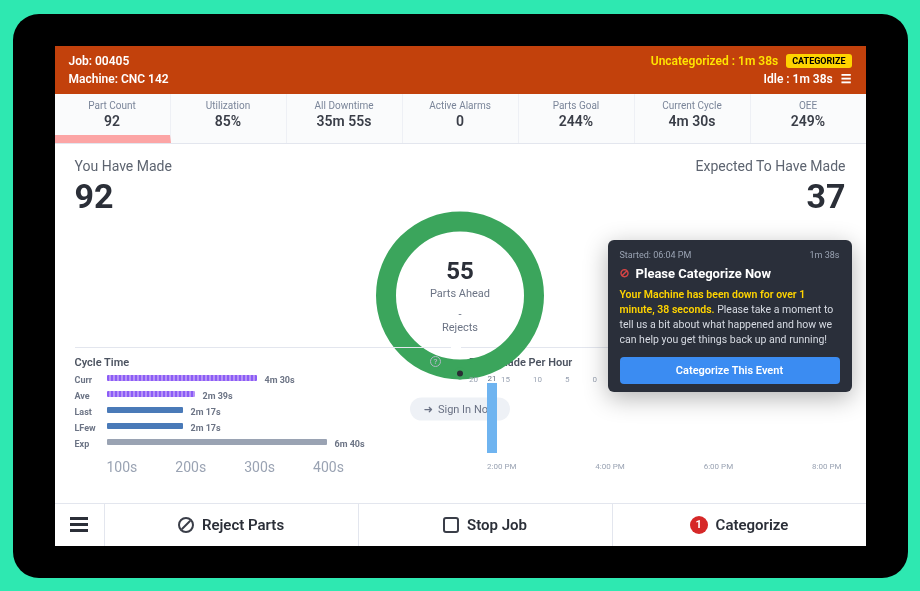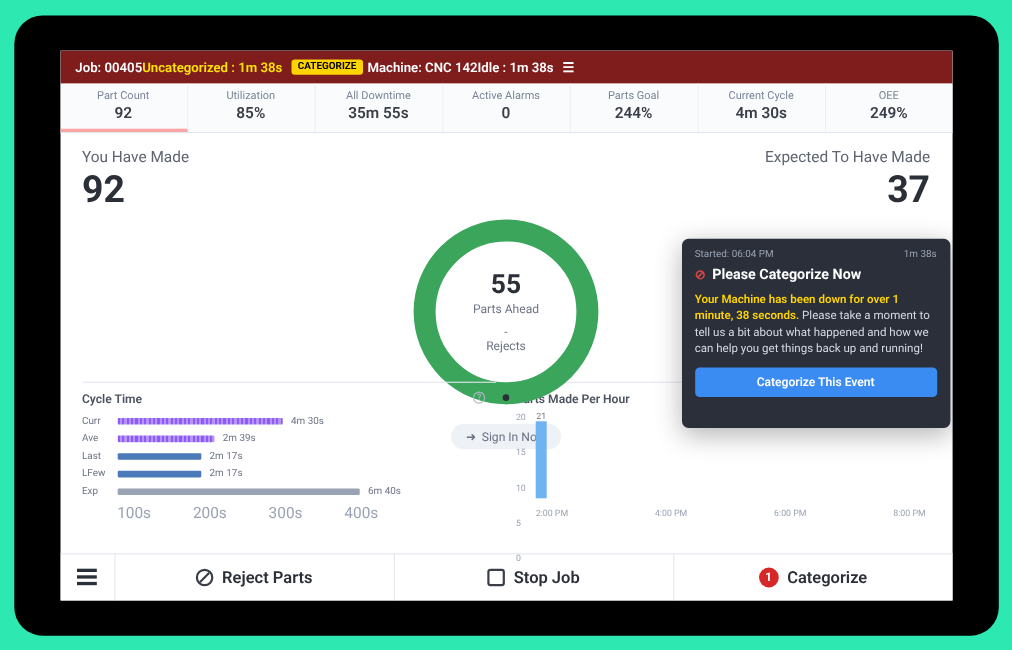--- a/index.html
+++ b/index.html
@@ -1,74 +1,74 @@
 <!DOCTYPE html>
 <html><head>
 <meta charset="utf-8">
 <style>
   * { box-sizing: border-box; margin: 0; padding: 0; font-family: -apple-system, BlinkMacSystemFont, "Segoe UI", Roboto, sans-serif; }
   body { background: #2ee8b1; display: flex; align-items: center; justify-content: center; height: 591px; width: 920px; }
   .tablet { background: #000; border-radius: 26px; width: 895px; height: 564px; padding: 32px 42px; }
   .screen { background: #fff; width: 100%; height: 100%; display: flex; flex-direction: column; overflow: hidden; position: relative; }
-  .header { background: #7f1d1d; color: #fff; padding: 8px 14px; font-size: 12px; display: flex; flex-direction: row; gap: 4px; }
+  .header { background: #c2410c; color: #fff; padding: 8px 14px; font-size: 12px; display: flex; flex-direction: column; gap: 4px; }
   .header-row { display: flex; justify-content: space-between; align-items: center; }
   .header-left { font-weight: 600; }
   .hdr-status { display: flex; align-items: center; gap: 8px; font-weight: 600; }
   .uncat { color: #ffe400; }
   .cat-btn { background: #ffd400; color: #000; font-size: 9px; font-weight: 700; padding: 2px 6px; border-radius: 3px; cursor: pointer; }
   .idle { color: #fff; }
   .stats-bar { display: flex; border-bottom: 1px solid #e3e6ee; background: #fafbfc; }
   .stat { flex: 1; text-align: center; padding: 6px 2px; border-right: 1px solid #eef0f5; }
   .stat:last-child { border-right: none; }
   .stat-label { font-size: 10px; color: #7a8599; margin-bottom: 2px; }
   .stat-value { font-size: 14px; font-weight: 600; color: #3a3e48; }
-  .stat.active { border-bottom: 3px solid #fca5a5; }
+  .stat.active { border-bottom: 8px solid #fca5a5; }
   .main { flex: 1; display: flex; flex-direction: column; padding: 14px 20px 6px; position: relative; }
   .main-row { display: flex; justify-content: space-between; align-items: flex-start; }
   .made-block { }
   .made-title { font-size: 14px; color: #5d6470; font-weight: 400; margin-bottom: 2px; }
   .made-val { font-size: 34px; font-weight: 700; color: #2b2f38; }
   .expected-block { text-align: right; }
   .ring-wrap { position: absolute; left: 50%; top: 48%; transform: translate(-50%, -50%); display: flex; flex-direction: column; align-items: center; }
   .ring { width: 168px; height: 168px; border-radius: 50%; border: 20px solid #3ba55c; display: flex; flex-direction: column; align-items: center; justify-content: center; position: relative; }
   .ring-val { font-size: 24px; font-weight: 700; color: #2b2f38; }
   .ring-label { font-size: 11px; color: #6c7485; margin-top: 2px; }
   .ring-sub1 { font-size: 11px; color: #6c7485; margin-top: 8px; }
   .ring-sub2 { font-size: 11px; color: #6c7485; }
   .ring-dot { position: absolute; bottom: -20px; left: 50%; transform: translateX(-50%); width: 12px; height: 12px; background: #2a2d34; border-radius: 50%; border: 3px solid #3ba55c; }
   .sign-in { margin-top: 18px; background: #eef1f6; color: #6a7184; font-size: 11px; padding: 5px 14px; border-radius: 14px; cursor: pointer; display: flex; align-items: center; gap: 5px; }
   .lower { display: flex; gap: 10px; margin-top: auto; height: 150px; }
   .panel { flex: 1; border-top: 1px solid #e3e6ee; padding: 8px 0; position: relative; }
   .panel-title { font-size: 11px; font-weight: 600; color: #4c5360; margin-bottom: 6px; display: flex; gap: 6px; }
   .help-icon { width: 11px; height: 11px; border: 1px solid #b0b7c5; border-radius: 50%; display: inline-flex; align-items: center; justify-content: center; font-size: 8px; color: #b0b7c5; margin-left: auto; margin-right: 10px; }
-  .ct-row { display: flex; align-items: center; font-size: 9px; color: #6c7485; height: 16px; gap: 4px; }
+  .ct-row { display: flex; align-items: flex-start; font-size: 9px; color: #6c7485; height: 16px; gap: 4px; font-weight: bold; }
   .ct-lbl { width: 28px; }
   .ct-bar { height: 6px; border-radius: 1px; }
   .ct-bar.purple { background: repeating-linear-gradient(90deg,#8b5cf6 0 2px,#b794f6 2px 4px); }
   .ct-bar.blue { background: #4a7ab8; }
   .ct-bar.grey { background: #9aa3b3; }
   .ct-val { font-size: 9px; color: #6c7485; margin-left: 4px; }
   .ct-axis { display: flex; font-size: 14px; color: #9aa3b3; gap: 38px; padding-left: 32px; margin-top: 4px; }
   .pm-panel { flex: 1; border-top: 1px solid #e3e6ee; padding: 8px 0 0 8px; }
   .pm-chart { position: relative; height: 96px; width: 100%; }
-  .pm-y { position: absolute; left: 0; top: 0; bottom: 18px; display: flex; flex-direction: column; justify-content: space-between; font-size: 8px; color: #9aa3b3; gap: 23px; }
+  .pm-y { position: absolute; left: 0; top: 0; bottom: 18px; display: flex; flex-direction: row; justify-content: space-between; font-size: 8px; color: #9aa3b3; gap: 23px; }
   .pm-bars { position: absolute; left: 18px; right: 4px; bottom: 18px; top: 4px; display: flex; align-items: flex-end; gap: 18px; }
   .pm-bar { width: 10px; background: #6fb4f0; }
   .pm-x { position: absolute; left: 18px; right: 4px; bottom: 0; display: flex; justify-content: space-between; font-size: 8px; color: #9aa3b3; }
   .footer { display: flex; border-top: 1px solid #e3e6ee; background: #fff; }
   .menu-btn { width: 50px; display: flex; align-items: center; justify-content: center; border-right: 1px solid #e3e6ee; cursor: pointer; padding: 12px 0; }
   .menu-icon { display:flex; flex-direction:column; gap:3px; }
   .menu-icon span { width:18px; height:3px; background:#2b2f38; display:block; }
   .footer-btn { flex: 1; display: flex; align-items: center; justify-content: center; gap: 8px; font-size: 15px; font-weight: 600; color: #2b2f38; border-right: 1px solid #e3e6ee; cursor: pointer; padding: 12px 0; }
   .footer-btn:last-child { border-right: none; }
   .f-icon { width: 16px; height: 16px; border: 2px solid #3a3e48; display:inline-flex; align-items:center; justify-content:center; border-radius:3px; }
   .f-icon.circle { border-radius: 50%; position:relative; }
   .f-icon.circle::after { content:""; position:absolute; width:12px; height:2px; background:#3a3e48; transform: rotate(-45deg); }
   .badge { width: 18px; height: 18px; border-radius: 50%; background: #d62828; color: #fff; font-size: 11px; font-weight: 700; display: inline-flex; align-items: center; justify-content: center; }
-  .popup { position: absolute; right: 2px; top: 96px; width: 244px; background: #2a2f3a; color: #fff; border-radius: 6px; padding: 10px 12px 28px; box-shadow: 0 6px 24px rgba(0,0,0,.3); z-index: 10; }
+  .popup { position: absolute; right: 14px; top: 96px; width: 244px; background: #2a2f3a; color: #fff; border-radius: 6px; padding: 10px 12px 8px; box-shadow: 0 6px 24px rgba(0,0,0,.3); z-index: 10; }
   .popup-top { display: flex; justify-content: space-between; font-size: 9px; color: #9aa3b3; margin-bottom: 6px; }
   .popup-title { font-size: 13px; font-weight: 700; display: flex; align-items: center; gap: 6px; margin-bottom: 6px; }
   .popup-title .pt-icon { color: #d64545; font-size: 12px; }
   .popup-body { font-size: 10.5px; line-height: 1.45; color: #d7dbe3; }
   .popup-body .hl { color: #ffd400; font-weight: 600; }
   .popup-btn { margin-top: 10px; background: #3b8cf2; color: #fff; font-size: 11px; font-weight: 600; padding: 7px 0; border-radius: 4px; text-align: center; cursor: pointer; }
 </style>
 </head>
 <body>
 

